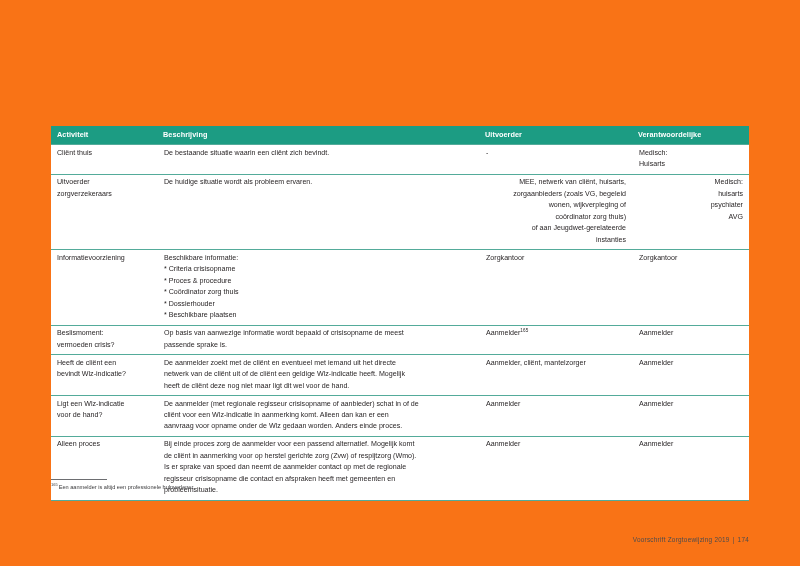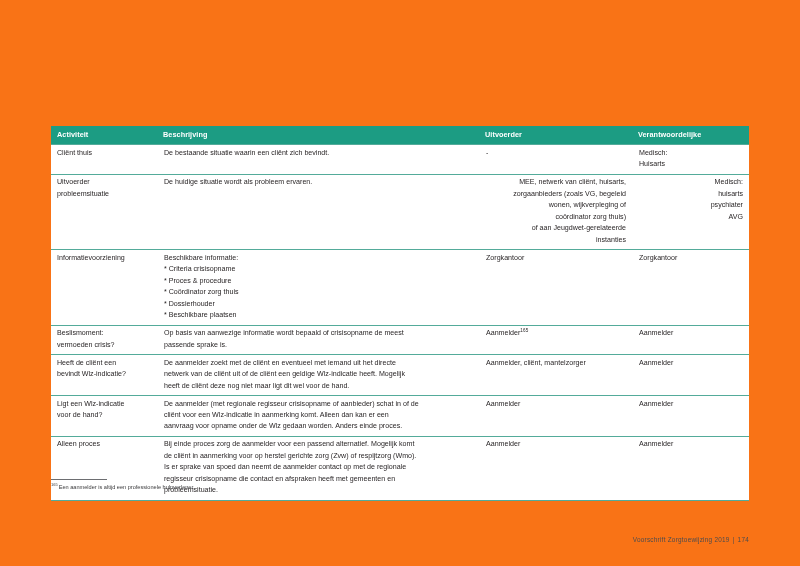--- a/index.html
+++ b/index.html
@@ -166,21 +166,21 @@
             <div class="cell-lines">
               <div>Medisch:</div>
               <div>Huisarts</div>
             </div>
           </td>
         </tr>
         <tr>
           <td class="cell-act">
             <div class="cell-lines">
               <div>Uitvoerder</div>
-              <div>probleemsituatie</div>
+              <div>zorgverzekeraars</div>
             </div>
           </td>
           <td class="cell-desc">
             <div class="cell-lines">
               <div>De huidige situatie wordt als probleem ervaren.</div>
             </div>
           </td>
           <td class="cell-uitv tint-purple">
             <div class="cell-lines">
               <div>MEE, netwerk van cliënt, huisarts,</div>

